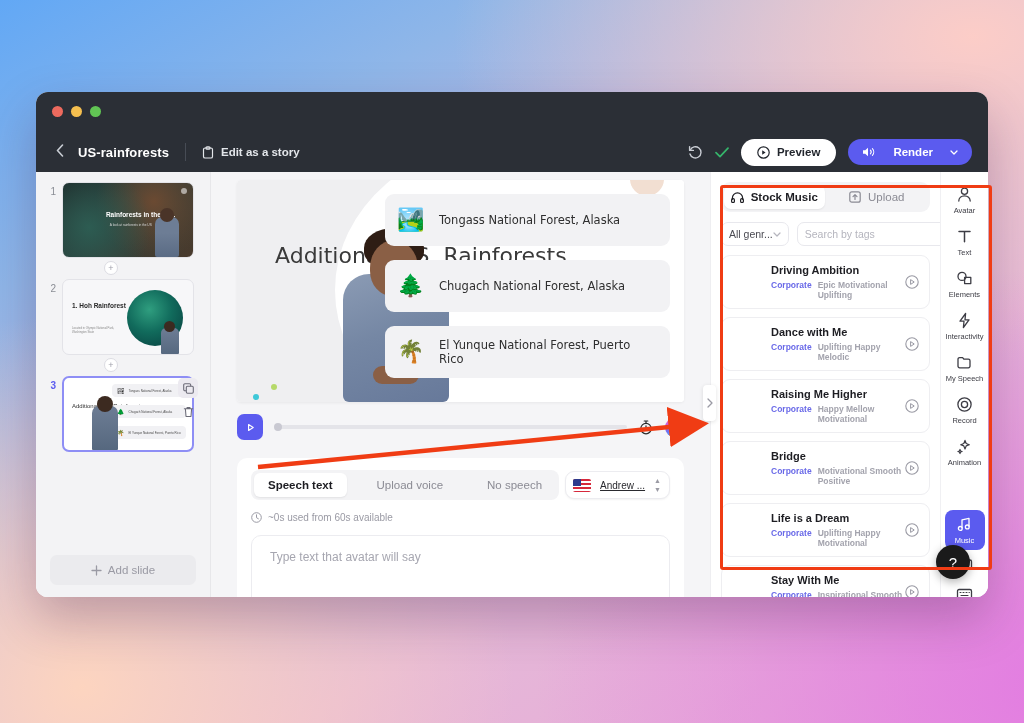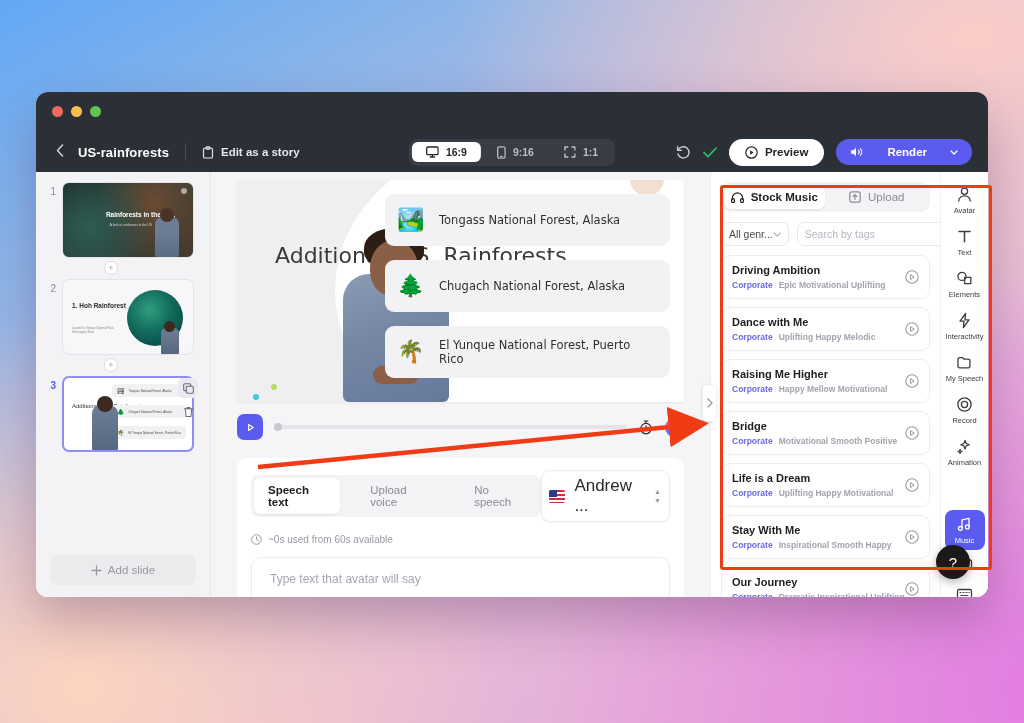--- a/index.html
+++ b/index.html
@@ -70,21 +70,21 @@
   .ic-undo { color: #c9cdd4; cursor: pointer; display: flex; }
   .ic-check { color: #35b56b; display: flex; }
   .btn-preview {
     background: #fff; color: #22262d; font-size: 11.5px; font-weight: bold;
     border-radius: 16px; padding: 7px 16px; display: flex; align-items: center;
     gap: 7px; cursor: pointer; border: none;
   }
   .btn-render {
     background: #5b5bef; color: #fff; font-size: 11.5px; font-weight: bold;
     border-radius: 16px; padding: 7px 14px; display: flex; align-items: center;
-    gap: 23px; cursor: pointer; border: none;
+    gap: 17px; cursor: pointer; border: none;
   }
 
   
   .app-body { display: flex; height: 425px; background: #f5f5f7; }
 
   
   .slides {
     width: 175px; background: #f3f3f5; padding: 10px 0 0 0;
     display: flex; flex-direction: column; position: relative;
     border-right: 1px solid #e7e7ea;
@@ -235,21 +235,21 @@
   .voice-chip {
     display: flex; align-items: center; gap: 9px; border: 1px solid #ececf0;
     border-radius: 9px; padding: 5px 8px 5px 7px; cursor: pointer; background: #fff;
     box-shadow: 0 1px 2px rgba(0,0,0,.05);
   }
   .flag {
     width: 18px; height: 13px; border-radius: 2px; overflow: hidden; position: relative;
     background: repeating-linear-gradient(#d6283b 0 2px, #fff 2px 4px);
   }
   .flag::after { content:""; position:absolute; left:0; top:0; width:8px; height:7px; background:#2d3a8c; }
-  .voice-name { font-size: 17px; color: #2a2a2f; }
+  .voice-name { font-size: 10px; color: #2a2a2f; text-decoration: underline; }
   .stepper { display: flex; flex-direction: column; gap: 2px; color: #9a9aa4; font-size: 7px; line-height: 1; }
   .quota { display: flex; align-items: center; gap: 6px; margin-top: 12px; color: #9a9aa4; font-size: 10px; }
   .speech-box {
     margin-top: 12px; border: 1px solid #ececf0; border-radius: 10px;
     height: 80px; padding: 14px 18px; color: #a6a6b0; font-size: 12px;
   }
 
   .collapse-handle {
     position: absolute; right: -6px; top: 50%; width: 13px; height: 36px;
     background: #fff; border-radius: 4px; display: flex; align-items: center;
@@ -284,21 +284,21 @@
     border: none; outline: none; flex: 1; font-size: 10.5px; color: #4a4a52;
     font-family: "Liberation Sans", sans-serif; min-width: 0;
   }
   .search-box input::placeholder { color: #b5b5be; }
   .track-list { margin-top: 9px; overflow: hidden; flex: 1; }
   .track-card {
     border: 1px solid #eeeef1; border-radius: 9px; padding: 8px 10px;
     margin-bottom: 8px; display: flex; align-items: center; cursor: pointer;
     background: #fff;
   }
-  .tc-main { flex: 1; min-width: 0; }
+  .tc-main { flex: 1; min-width: 0; margin-left: 39px; }
   .tc-title { font-size: 11px; font-weight: bold; color: #1d1d22; }
   .tc-meta { margin-top: 4px; display: flex; gap: 6px; align-items: baseline; }
   .tc-genre { font-size: 8.5px; font-weight: bold; color: #6a6ae8; }
   .tc-tags { font-size: 8.5px; font-weight: bold; color: #a3a3ad; }
   .tc-play { color: #9a9aa4; display: flex; }
 
   
   .rail {
     width: 48px; background: #fff; display: flex; flex-direction: column;
     align-items: center; padding-top: 8px; gap: 2px; border-left: 1px solid #f0f0f3;
@@ -349,42 +349,20 @@
     <div class="tb-title">US-rainforests</div>
     <div class="tb-sep"></div>
     <div class="tb-story">
       <svg width="12" height="13" viewBox="0 0 12 13" fill="none">
           <rect x="1.5" y="2" width="9" height="10" rx="1.6" stroke="#e3e6ea" stroke-width="1.2"></rect>
           <rect x="4" y="0.8" width="4" height="2.4" rx="1" stroke="#e3e6ea" stroke-width="1.2"></rect>
         </svg>
       <span class="lbl">Edit as a story</span>
     </div>
 
-    <div class="ratio-group">
-      <div class="ratio active">
-        <svg width="13" height="12" viewBox="0 0 13 12" fill="none">
-            <rect x="0.8" y="1" width="11.4" height="7.6" rx="1.2" stroke="currentColor" stroke-width="1.3"></rect>
-            <path d="M4.3 11h4.4M6.5 8.6V11" stroke="currentColor" stroke-width="1.3" stroke-linecap="round"></path>
-          </svg>
-        <span>16:9</span>
-      </div>
-      <div class="ratio">
-        <svg width="9" height="13" viewBox="0 0 9 13" fill="none">
-            <rect x="0.8" y="0.8" width="7.4" height="11.4" rx="1.6" stroke="currentColor" stroke-width="1.3"></rect>
-            <path d="M3.6 10.3h1.8" stroke="currentColor" stroke-width="1.2" stroke-linecap="round"></path>
-          </svg>
-        <span>9:16</span>
-      </div>
-      <div class="ratio">
-        <svg width="12" height="12" viewBox="0 0 12 12" fill="none">
-            <path d="M1 4V1h3M8 1h3v3M11 8v3H8M4 11H1V8" stroke="currentColor" stroke-width="1.4" stroke-linecap="round" stroke-linejoin="round"></path>
-          </svg>
-        <span>1:1</span>
-      </div>
-    </div>
 
     <div class="tb-right">
       <div class="ic-undo">
         <svg width="15" height="14" viewBox="0 0 15 14" fill="none">
             <path d="M2.2 5.2A5.6 5.6 0 1 1 2 9" stroke="currentColor" stroke-width="1.4" stroke-linecap="round"></path>
             <path d="M1.6 1.6v3.8h3.8" stroke="currentColor" stroke-width="1.4" stroke-linecap="round" stroke-linejoin="round"></path>
           </svg>
       </div>
       <div class="ic-check">
         <svg width="14" height="11" viewBox="0 0 14 11" fill="none">

